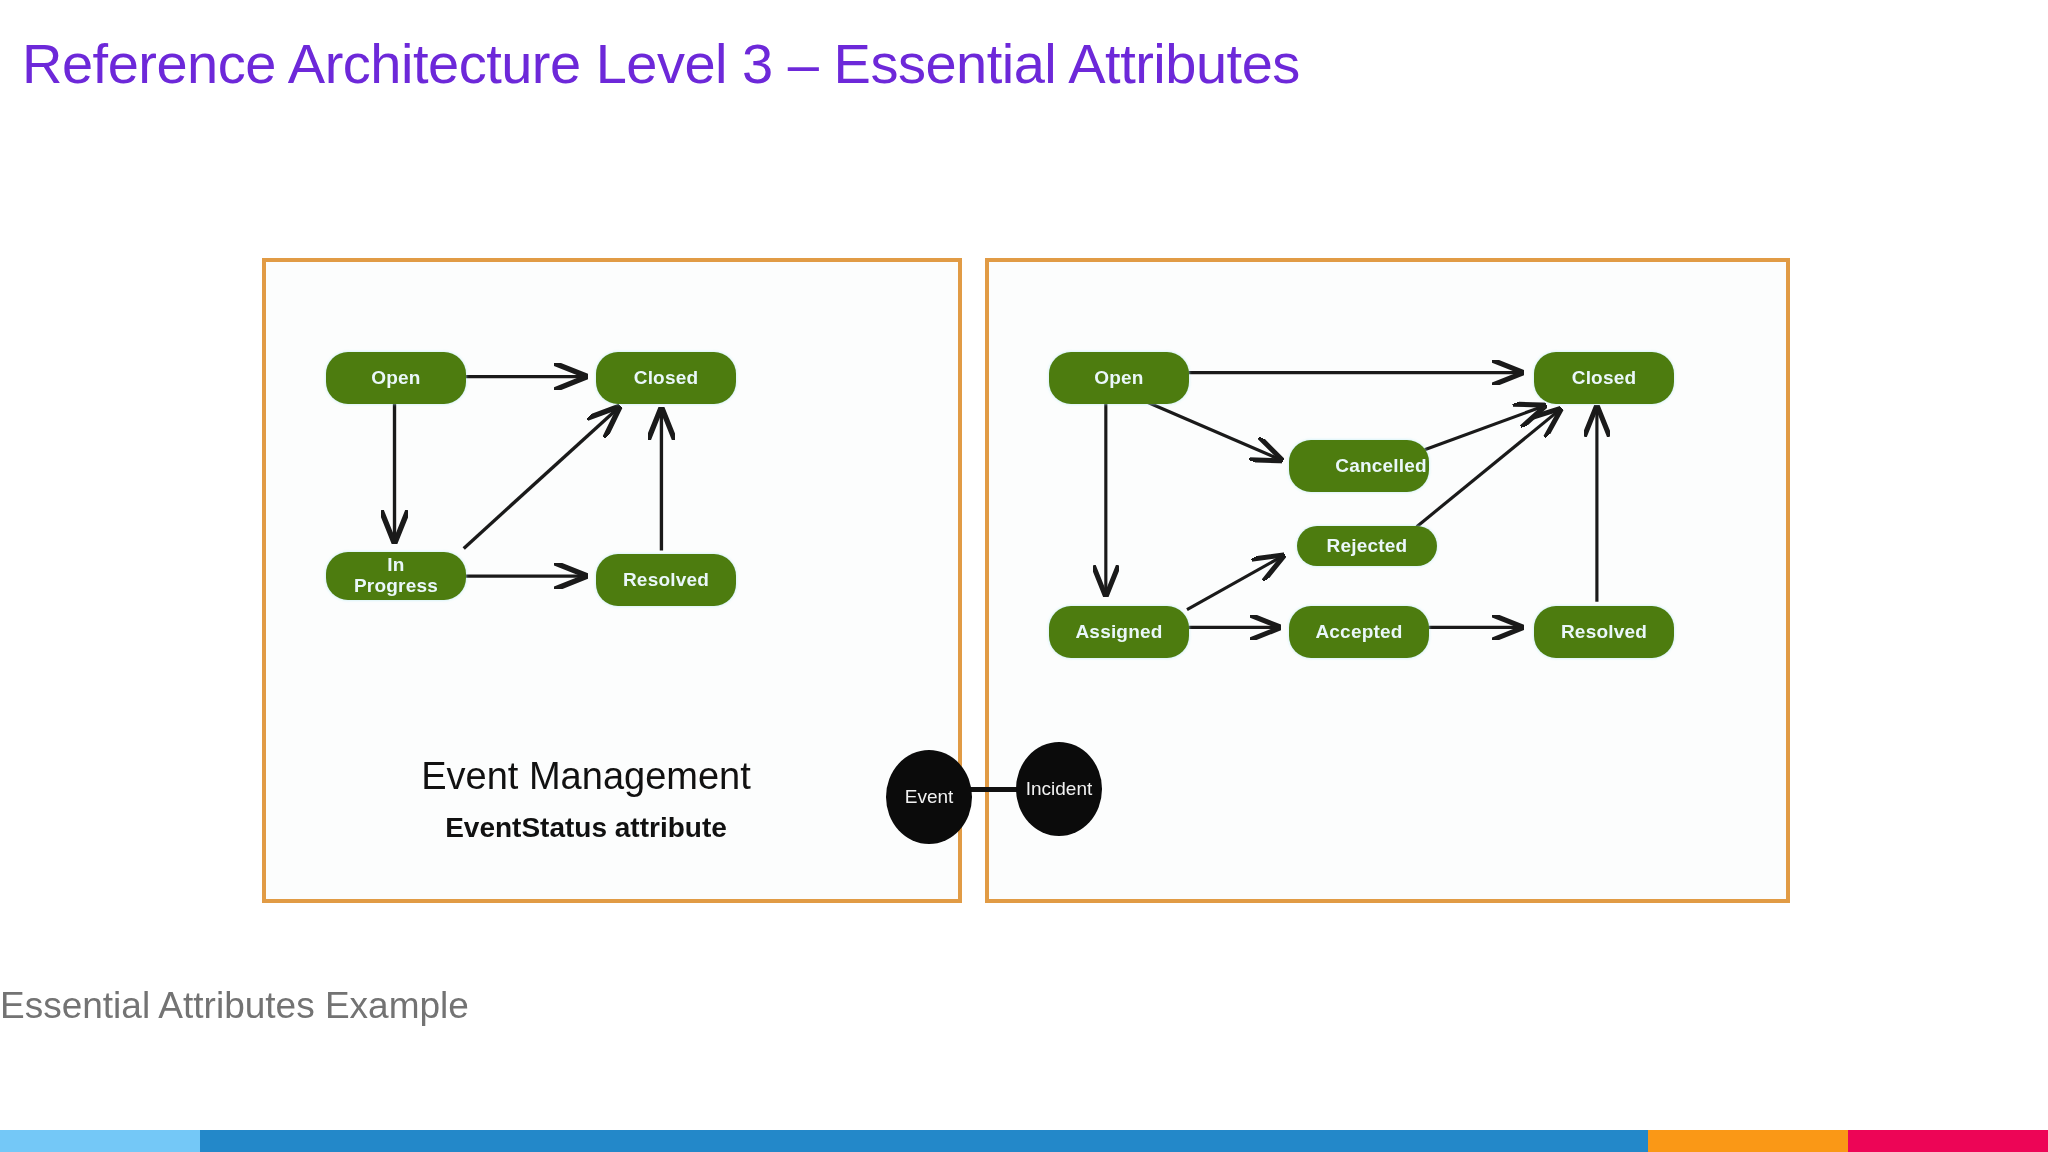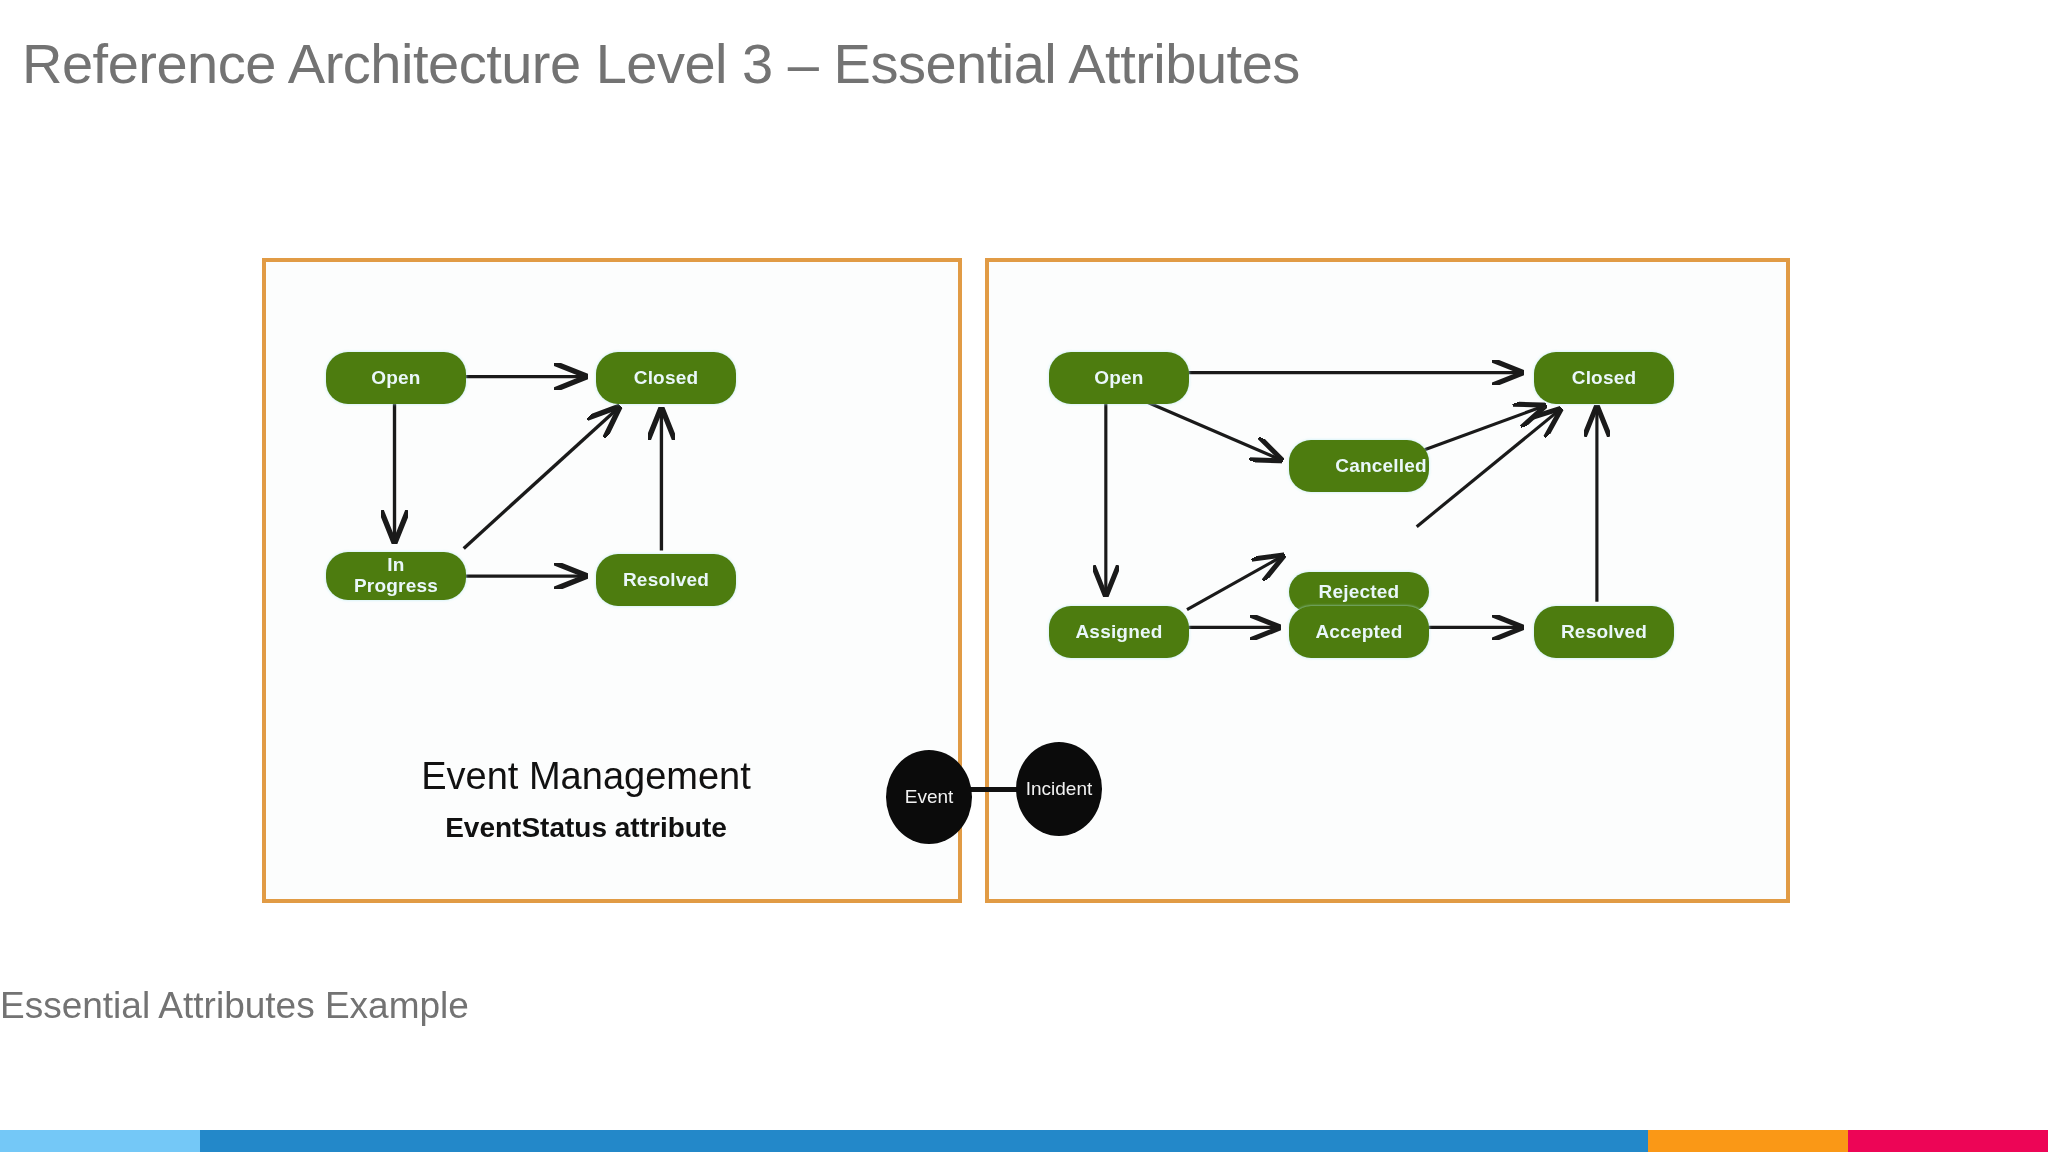--- a/index.html
+++ b/index.html
@@ -17,21 +17,21 @@
     background: #ffffff;
   }
 
   
   .slide-title {
     position: absolute;
     left: 22px;
     top: 30px;
     font-size: 56px;
     line-height: 1.2;
-    color: #737373;
+    color: #6d28d9;
     font-weight: 400;
     letter-spacing: -0.5px;
     white-space: nowrap;
   }
 
   
   .figure {
     position: absolute;
     left: 250px;
     top: 250px;
@@ -201,21 +201,21 @@
         <line x1="200" y1="370" x2="292" y2="370" stroke="#1A1A1A" stroke-width="3.2" marker-end="url(#ah-r)"></line>
 
         <line x1="440" y1="370" x2="537" y2="370" stroke="#1A1A1A" stroke-width="3.2" marker-end="url(#ah-r)"></line>
 
         <line x1="614" y1="344" x2="614" y2="148" stroke="#1A1A1A" stroke-width="3.2" marker-end="url(#ah-r)"></line>
       </svg>
 
       <div class="node" style="left:60px;  top:90px;  width:140px; height:52px;">Open</div>
       <div class="node" style="left:545px; top:90px;  width:140px; height:52px;">Closed</div>
       <div class="node" style="left:300px; top:178px; width:140px; height:52px;padding-left:44px;">Cancelled</div>
-      <div class="node" style="left:300px; top:264px; width:140px; height:40px;margin-top:46px;">Rejected</div>
+      <div class="node" style="left:308px; top:264px; width:140px; height:40px;">Rejected</div>
       <div class="node" style="left:60px;  top:344px; width:140px; height:52px;">Assigned</div>
       <div class="node" style="left:300px; top:344px; width:140px; height:52px;">Accepted</div>
       <div class="node" style="left:545px; top:344px; width:140px; height:52px;">Resolved</div>
 
     </div>
 
     <div class="entity-link" style="left:710px; top:537px; width:68px;"></div>
 
     <div class="entity" style="left:636px; top:500px; width:86px; height:94px;">Event</div>
 

